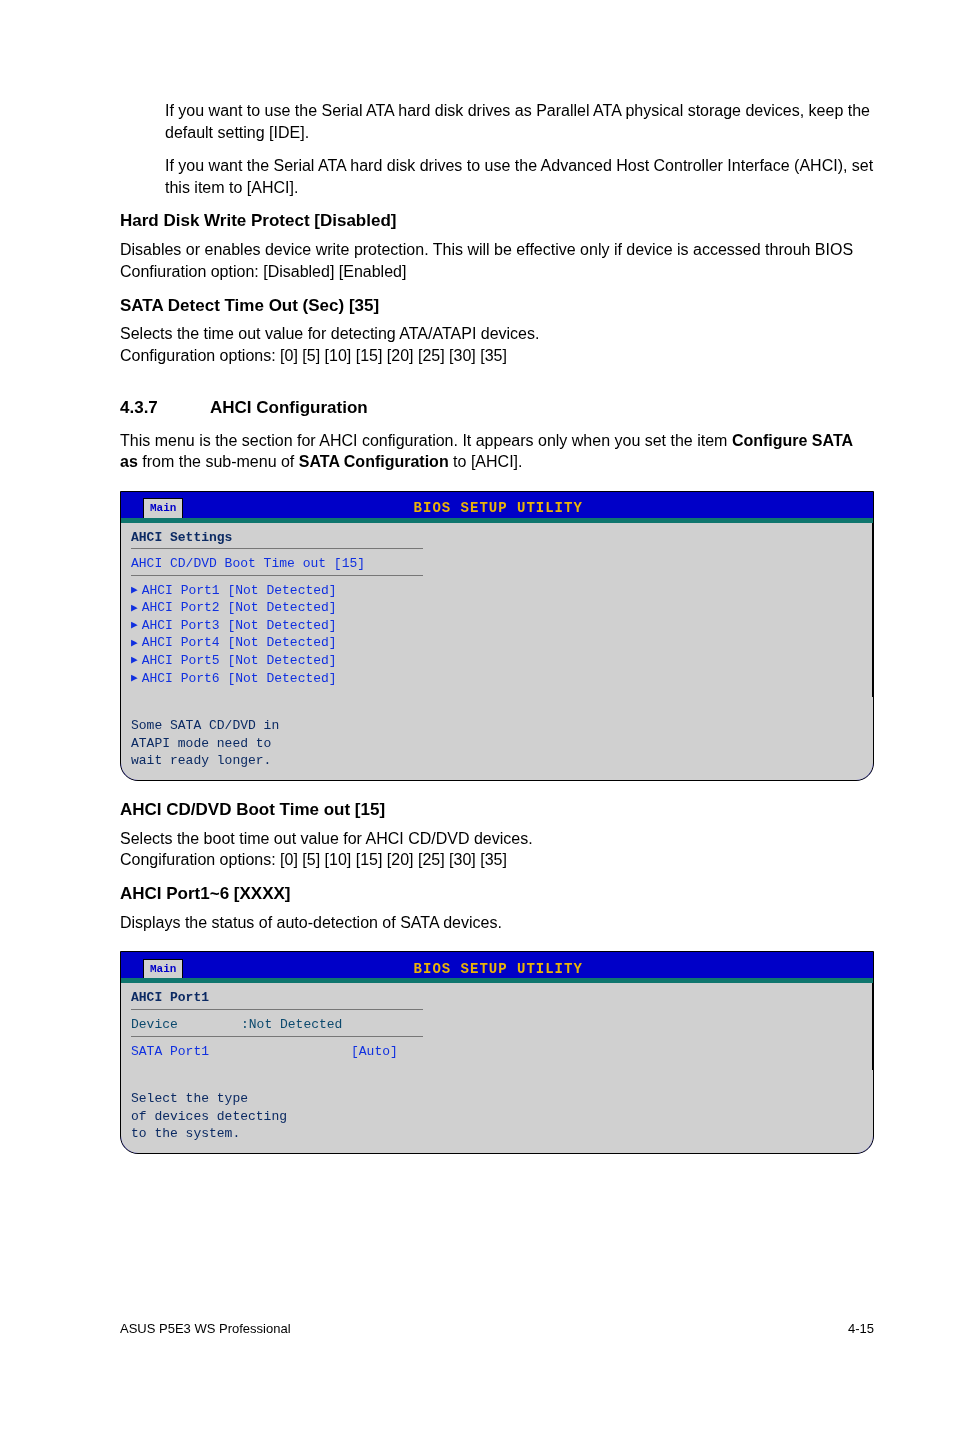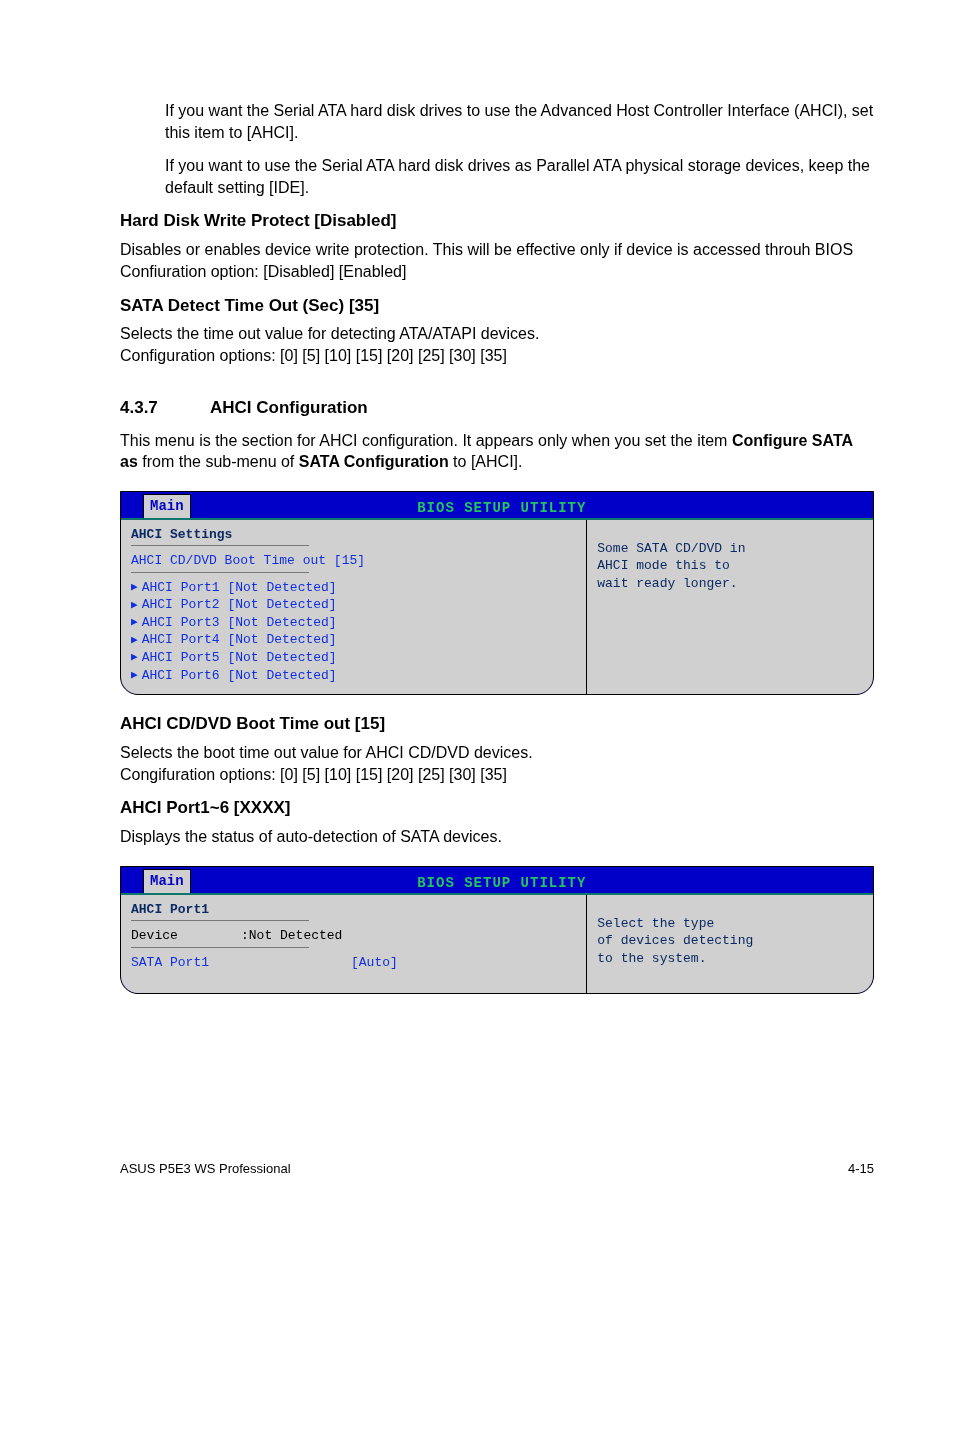--- a/index.html
+++ b/index.html
@@ -49,43 +49,44 @@
       background: #0000c8;
       display: flex;
       align-items: flex-end;
       height: 26px;
     }
     .bios-title-spacer {
       flex: 1;
       text-align: center;
     }
     .bios-title {
-      color: #22c55e;
+      color: #eab308;
       font-family: "Courier New", monospace;
       font-weight: bold;
       font-size: 14px;
       letter-spacing: 1px;
       margin-left: -60px;
     }
     .bios-tab {
       background: #d0d0d0;
       color: #0000c8;
       font-family: "Courier New", monospace;
       font-weight: bold;
-      font-size: 14px;
+      font-size: 11px;
       padding: 2px 6px;
       margin-left: 22px;
       border: 1px solid #000;
       border-bottom: none;
     }
     .bios-body {
       display: flex;
       background: #d0d0d0;
-      border-top: 2px solid #0f766e;
+      border-top: 5px solid #0f766e;
       min-height: 130px;
+      flex-direction: column;
     }
     .bios-body.small {
       min-height: 100px;
     }
     .bios-left {
       flex: 0 0 62%;
       border-right: 1px solid #000;
       padding: 6px 10px 10px 10px;
       font-family: "Courier New", monospace;
       font-size: 13px;
@@ -107,21 +108,21 @@
     .bios-hr {
       border: none;
       border-top: 1px solid #777;
       margin: 2px 0 6px 0;
       width: 40%;
     }
     .bios-blue {
       color: #1030e0;
     }
     .bios-dark {
-      color: #000000;
+      color: #0c4a6e;
     }
     .bios-row {
       display: flex;
     }
     .bios-row .bios-col1 {
       width: 220px;
     }
     .bios-list-item {
       display: flex;
       align-items: center;
@@ -137,22 +138,22 @@
       font-size: 13px;
       margin-top: 160px;
       padding-top: 6px;
       gap: 28px;
     }
   </style>
 </head>
 <body>
 
 <div class="indent-block">
+  <p>If you want to use the Serial ATA hard disk drives as Parallel ATA physical storage devices, keep the default setting [IDE].</p>
   <p>If you want the Serial ATA hard disk drives to use the Advanced Host Controller Interface (AHCI), set this item to [AHCI].</p>
-  <p>If you want to use the Serial ATA hard disk drives as Parallel ATA physical storage devices, keep the default setting [IDE].</p>
 </div>
 
 <h3 class="subsection">Hard Disk Write Protect [Disabled]</h3>
 <p>Disables or enables device write protection. This will be effective only if device is accessed throuh BIOS Confiuration option: [Disabled] [Enabled]</p>
 
 <h3 class="subsection">SATA Detect Time Out (Sec) [35]</h3>
 <p style="margin-bottom:0">Selects the time out value for detecting ATA/ATAPI devices.</p>
 <p>Configuration options: [0] [5] [10] [15] [20] [25] [30] [35]</p>
 
 <h2 class="section">
@@ -193,21 +194,21 @@
           <span class="tri">▶</span>
           <span class="bios-blue">AHCI Port5 [Not Detected]</span>
         </div>
       <div class="bios-list-item">
           <span class="tri">▶</span>
           <span class="bios-blue">AHCI Port6 [Not Detected]</span>
         </div>
     </div>
     <div class="bios-right">
       <div>Some SATA CD/DVD in</div>
-      <div>AHCI mode this to</div>
+      <div>ATAPI mode need to</div>
       <div>wait ready longer.</div>
     </div>
   </div>
 </div>
 
 <h3 class="subsection">AHCI CD/DVD Boot Time out [15]</h3>
 <p style="margin-bottom:0">Selects the boot time out value for AHCI CD/DVD devices.</p>
 <p>Congifuration options: [0] [5] [10] [15] [20] [25] [30] [35]</p>
 
 <h3 class="subsection">AHCI Port1~6 [XXXX]</h3>

